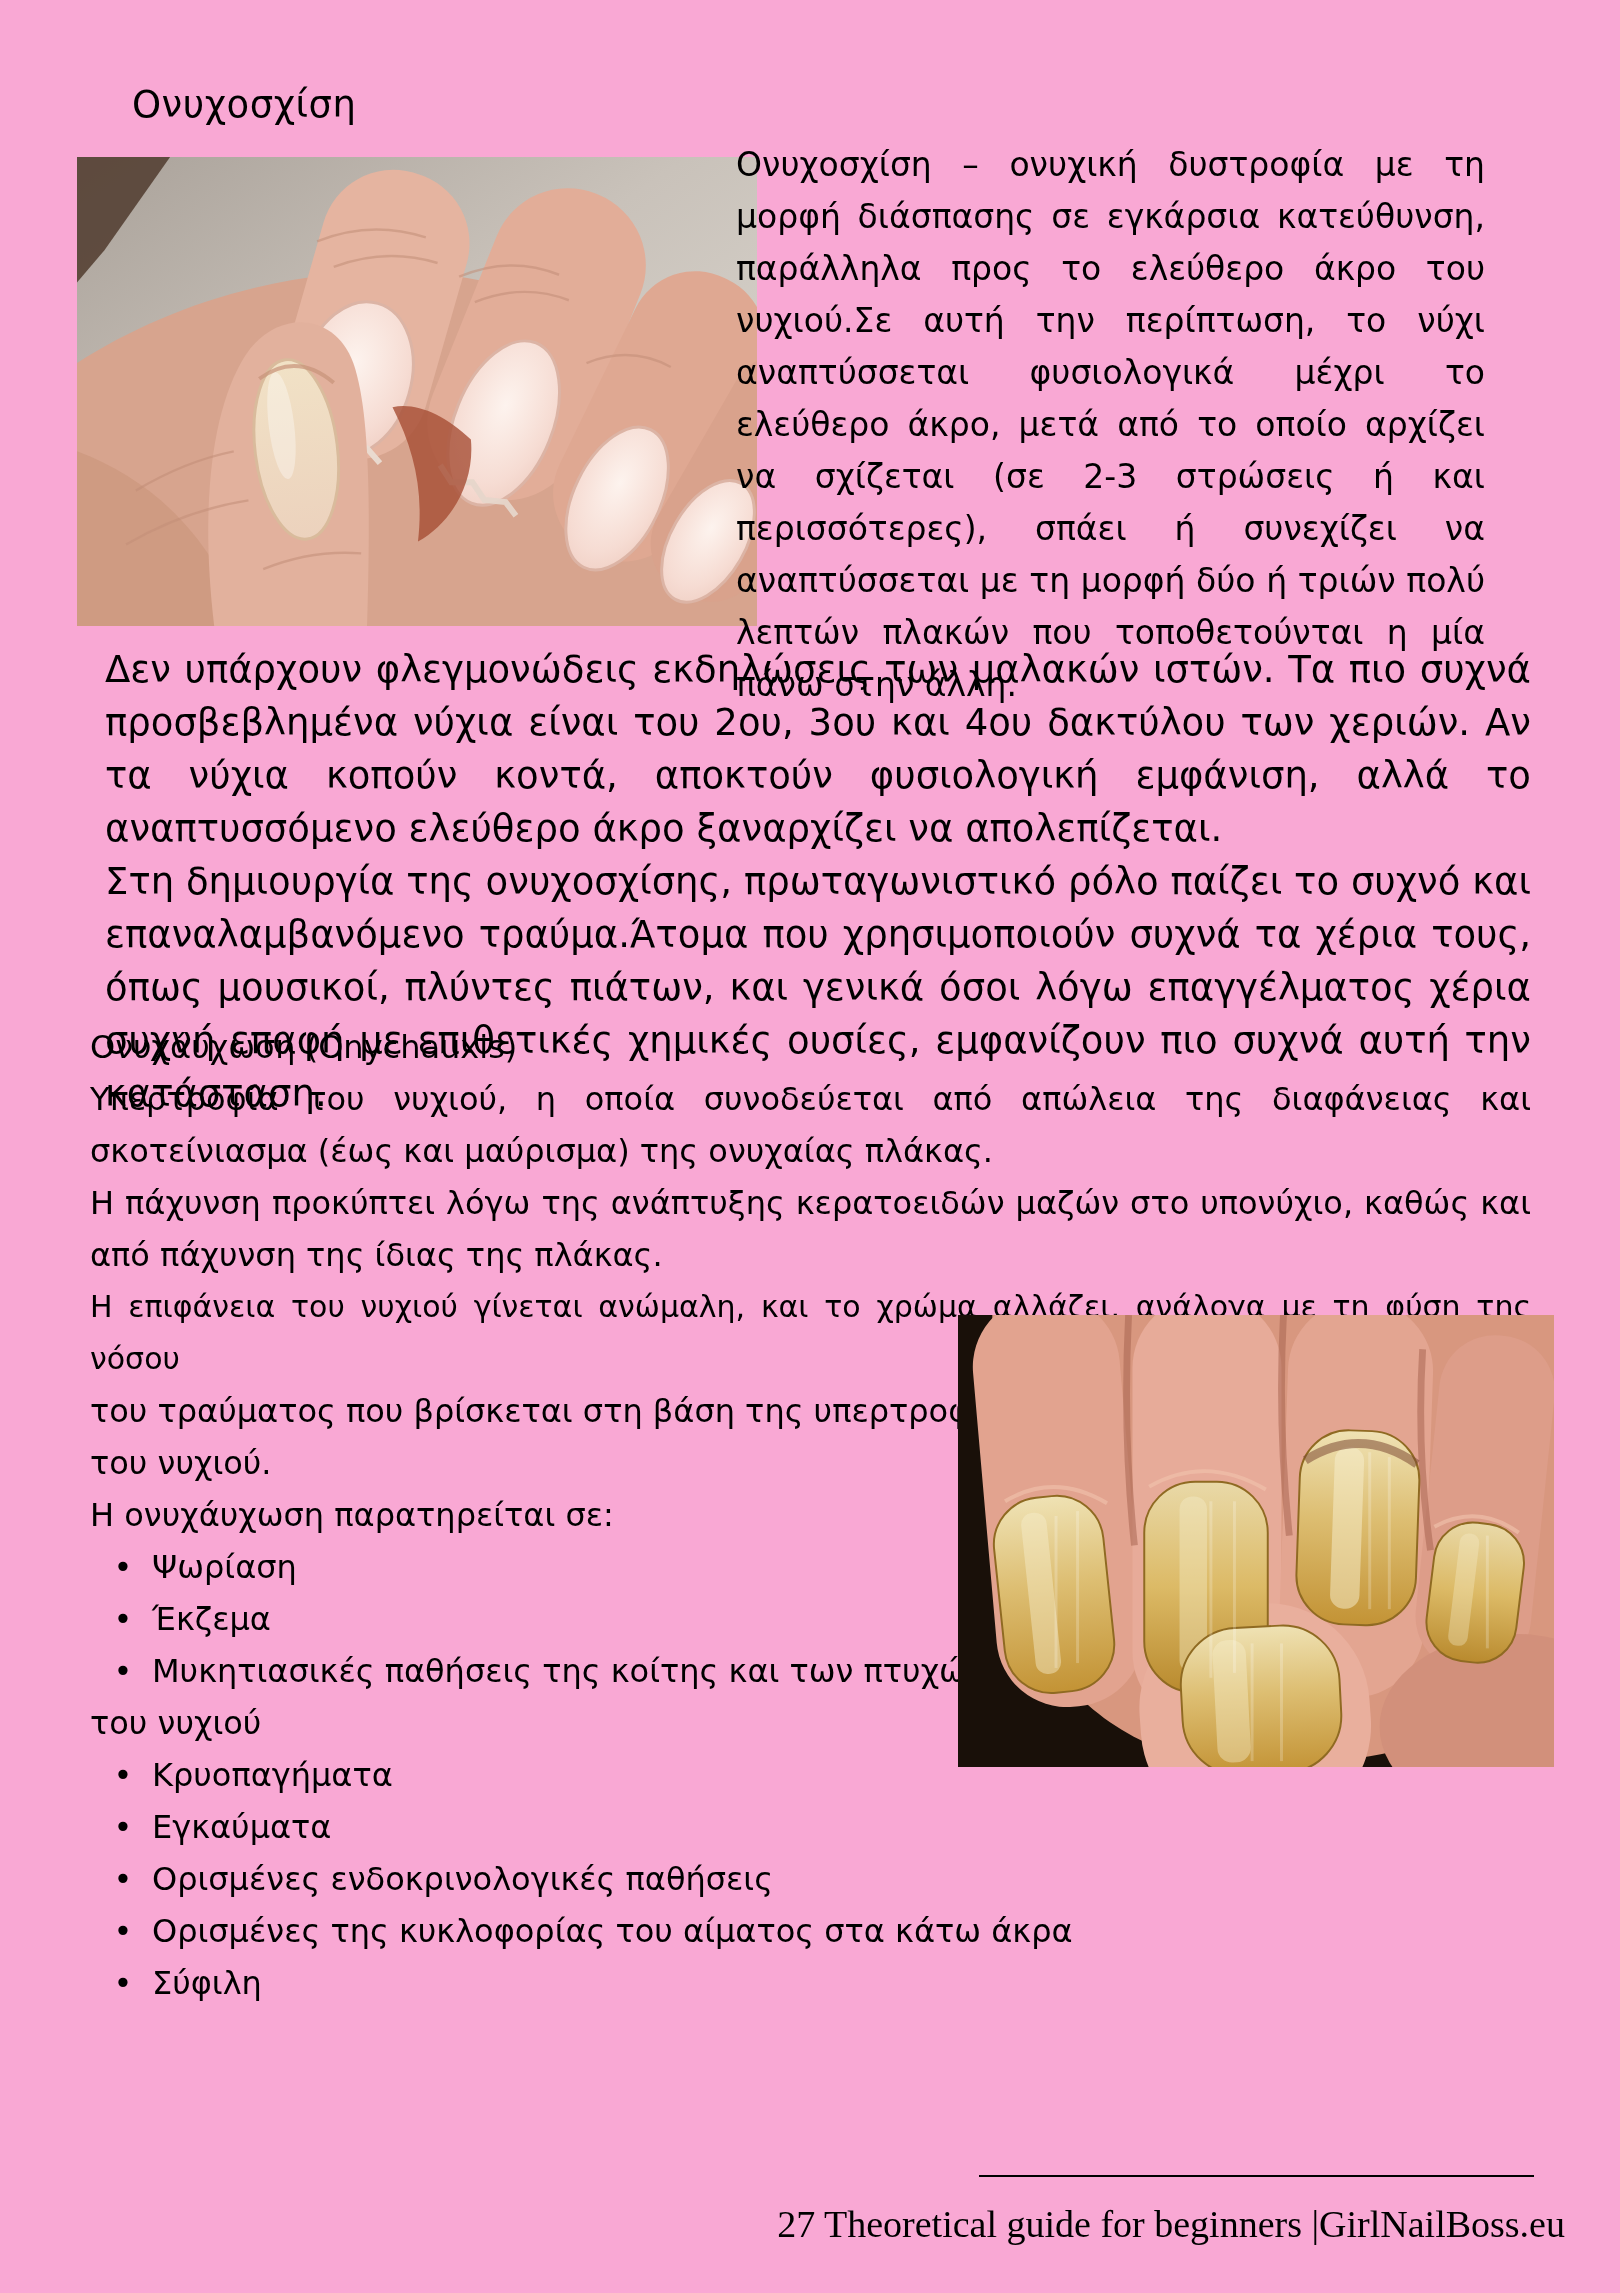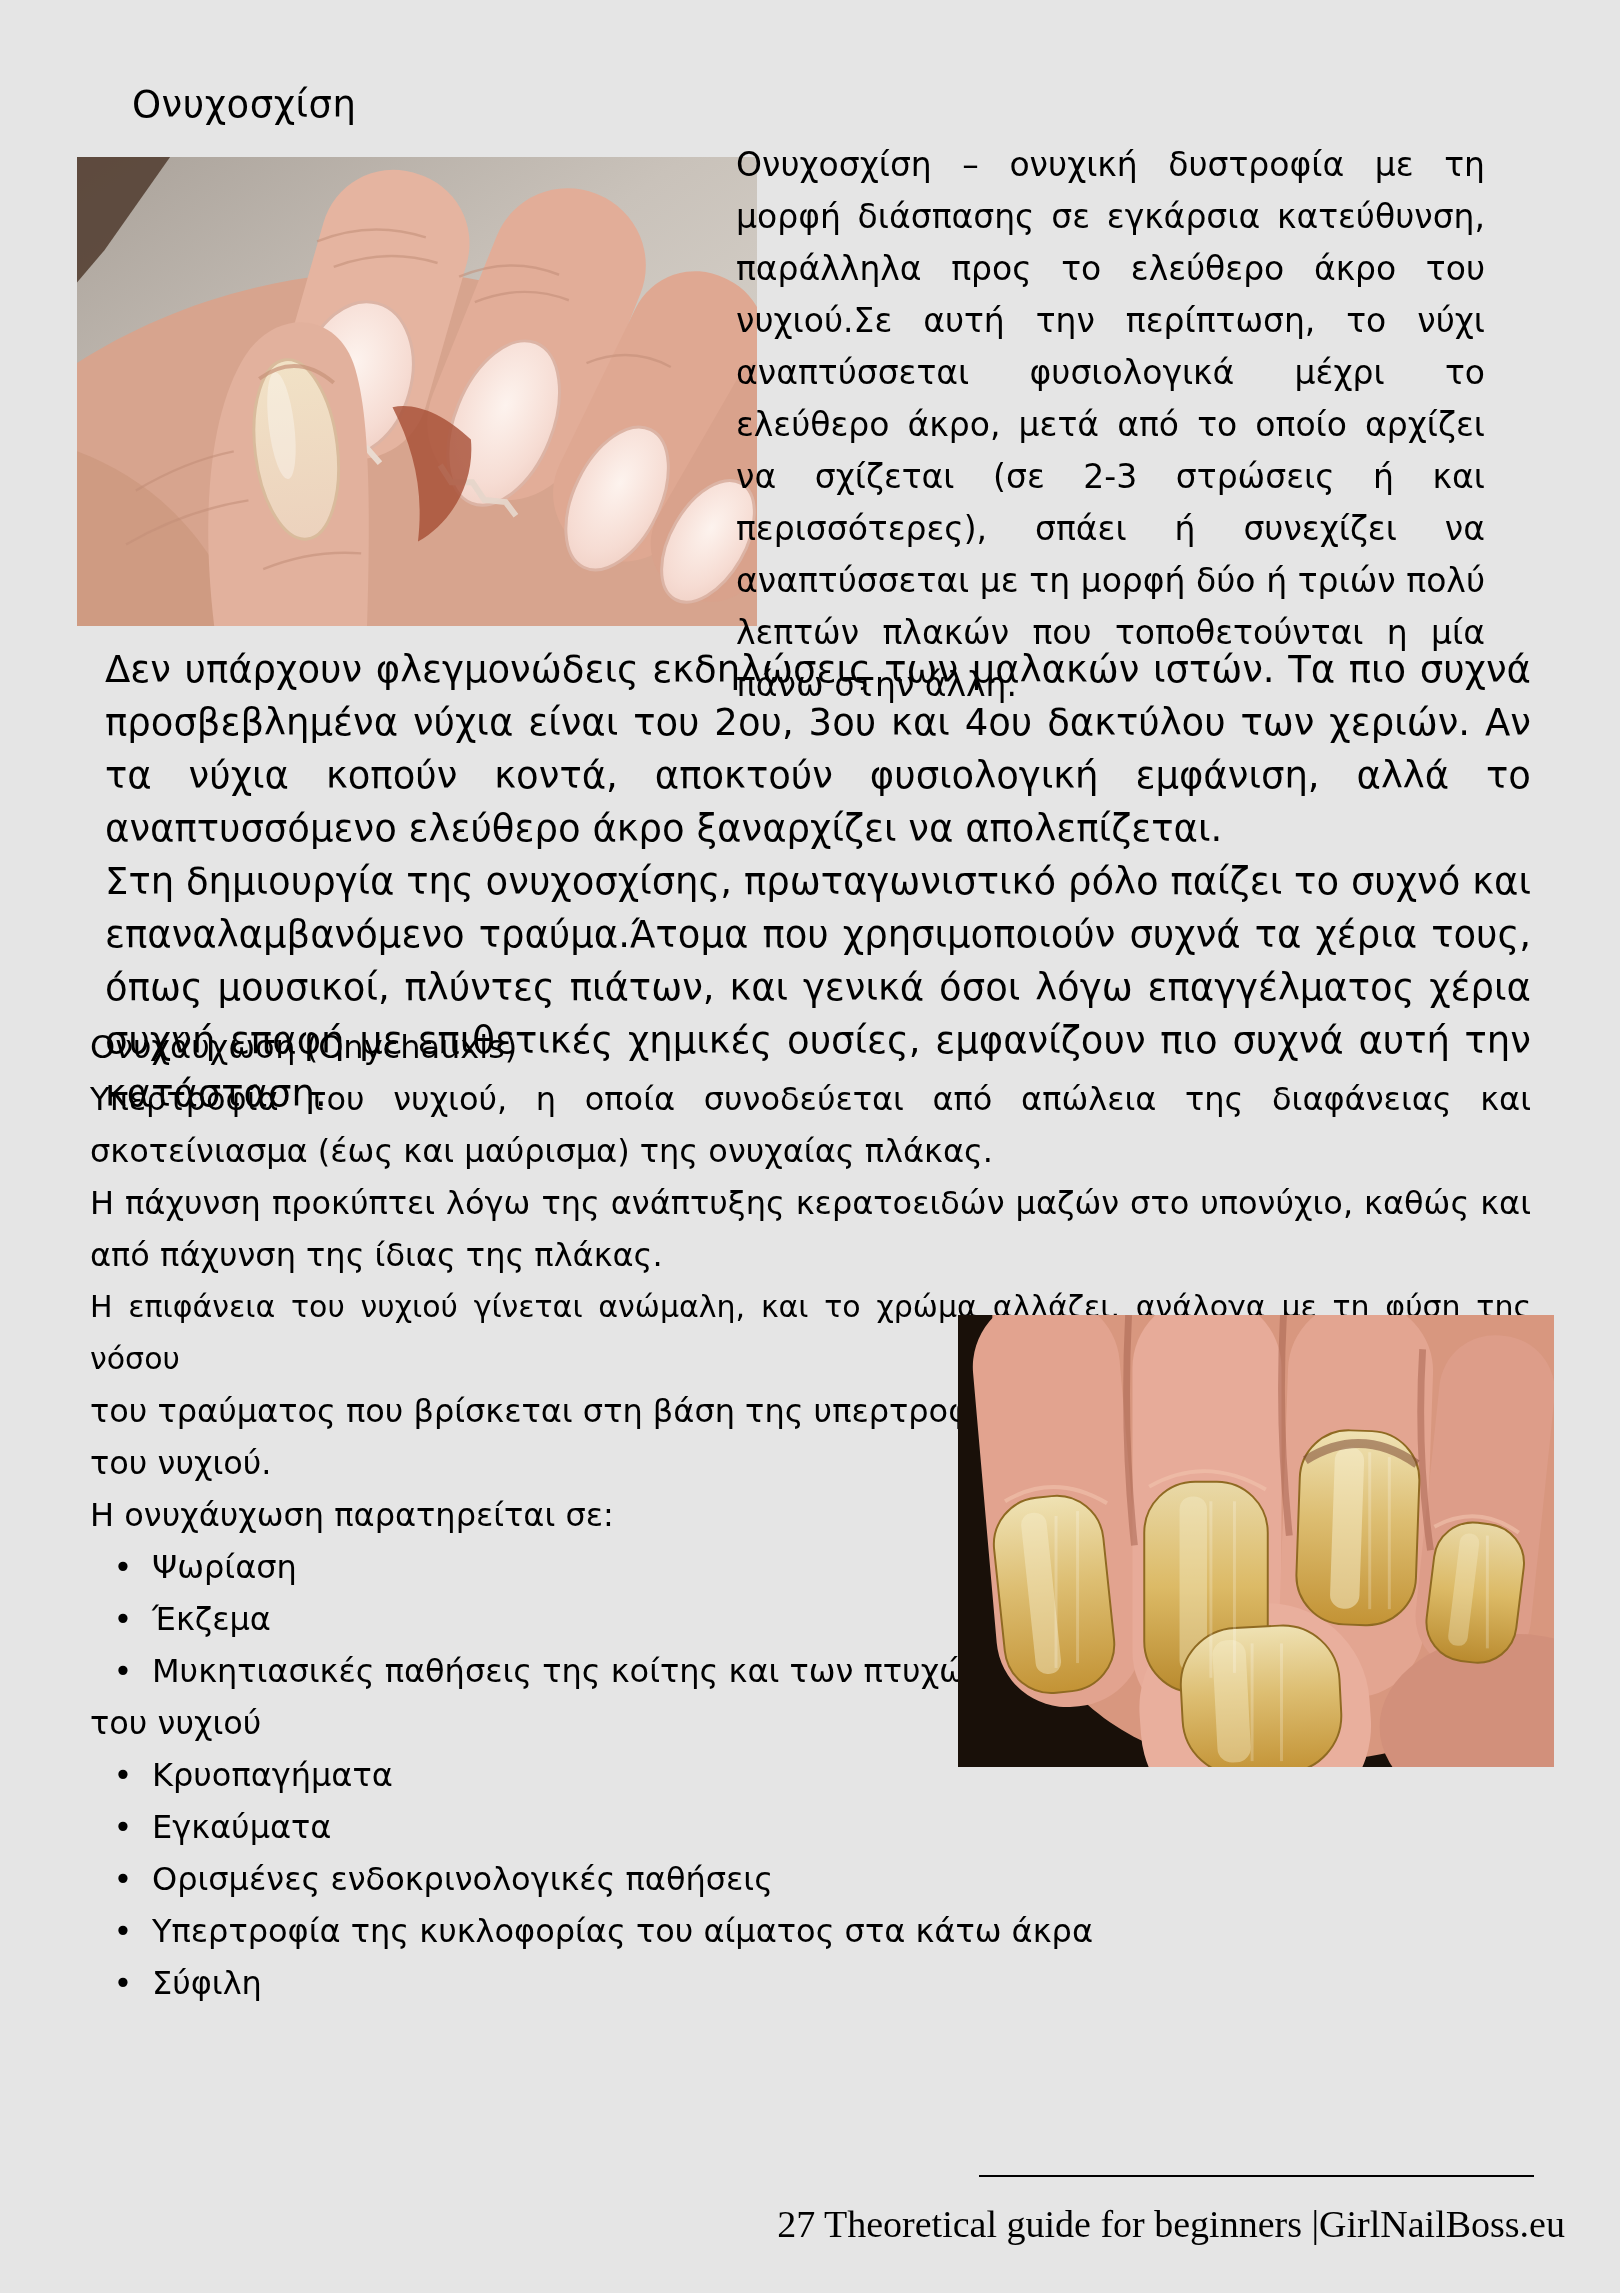--- a/index.html
+++ b/index.html
@@ -1,17 +1,17 @@
 <!DOCTYPE html>
 <html><head>
 <meta charset="utf-8">
 <style>
   html,body{margin:0;padding:0;background:#888;}
   .page{
-    position:relative;width:1620px;height:2294px;background:#e5e5e5;
+    position:relative;width:1620px;height:2294px;background:#f9a8d4;
     font-family:"DejaVu Sans",sans-serif;color:#000;overflow:hidden;
   }
   .doc-title{
     position:absolute;left:132px;top:82px;font-size:37px;line-height:45px;
     letter-spacing:0.5px;
   }
   .photo{position:absolute;overflow:hidden;}
   .photo svg{display:block;width:100%;height:100%;}
   #photo1{left:77px;top:157px;width:680px;height:469px;}
   #photo2{left:958px;top:1315px;width:596px;height:452px;}
@@ -133,21 +133,21 @@
     <p>του τραύματος που βρίσκεται στη βάση της υπερτροφίας</p>
     <p>του νυχιού.</p>
     <p>Η ονυχάυχωση παρατηρείται σε:</p>
     <div class="bullet-item">Ψωρίαση</div>
     <div class="bullet-item">Έκζεμα</div>
     <div class="bullet-item">Μυκητιασικές παθήσεις της κοίτης και των πτυχών</div>
     <div class="bullet-cont">του νυχιού</div>
     <div class="bullet-item">Κρυοπαγήματα</div>
     <div class="bullet-item">Εγκαύματα</div>
     <div class="bullet-item">Ορισμένες ενδοκρινολογικές παθήσεις</div>
-    <div class="bullet-item">Υπερτροφία της κυκλοφορίας του αίματος στα κάτω άκρα</div>
+    <div class="bullet-item">Ορισμένες της κυκλοφορίας του αίματος στα κάτω άκρα</div>
     <div class="bullet-item">Σύφιλη</div>
   </div>
 
   <div class="photo" id="photo2">
     <svg viewBox="0 0 608 461" preserveAspectRatio="none">
       <defs>
         <linearGradient id="ng" x1="0" y1="0" x2="0" y2="1">
           <stop offset="0" stop-color="#efe2b4"></stop>
           <stop offset="0.45" stop-color="#ddbe72"></stop>
           <stop offset="1" stop-color="#c39335"></stop>

